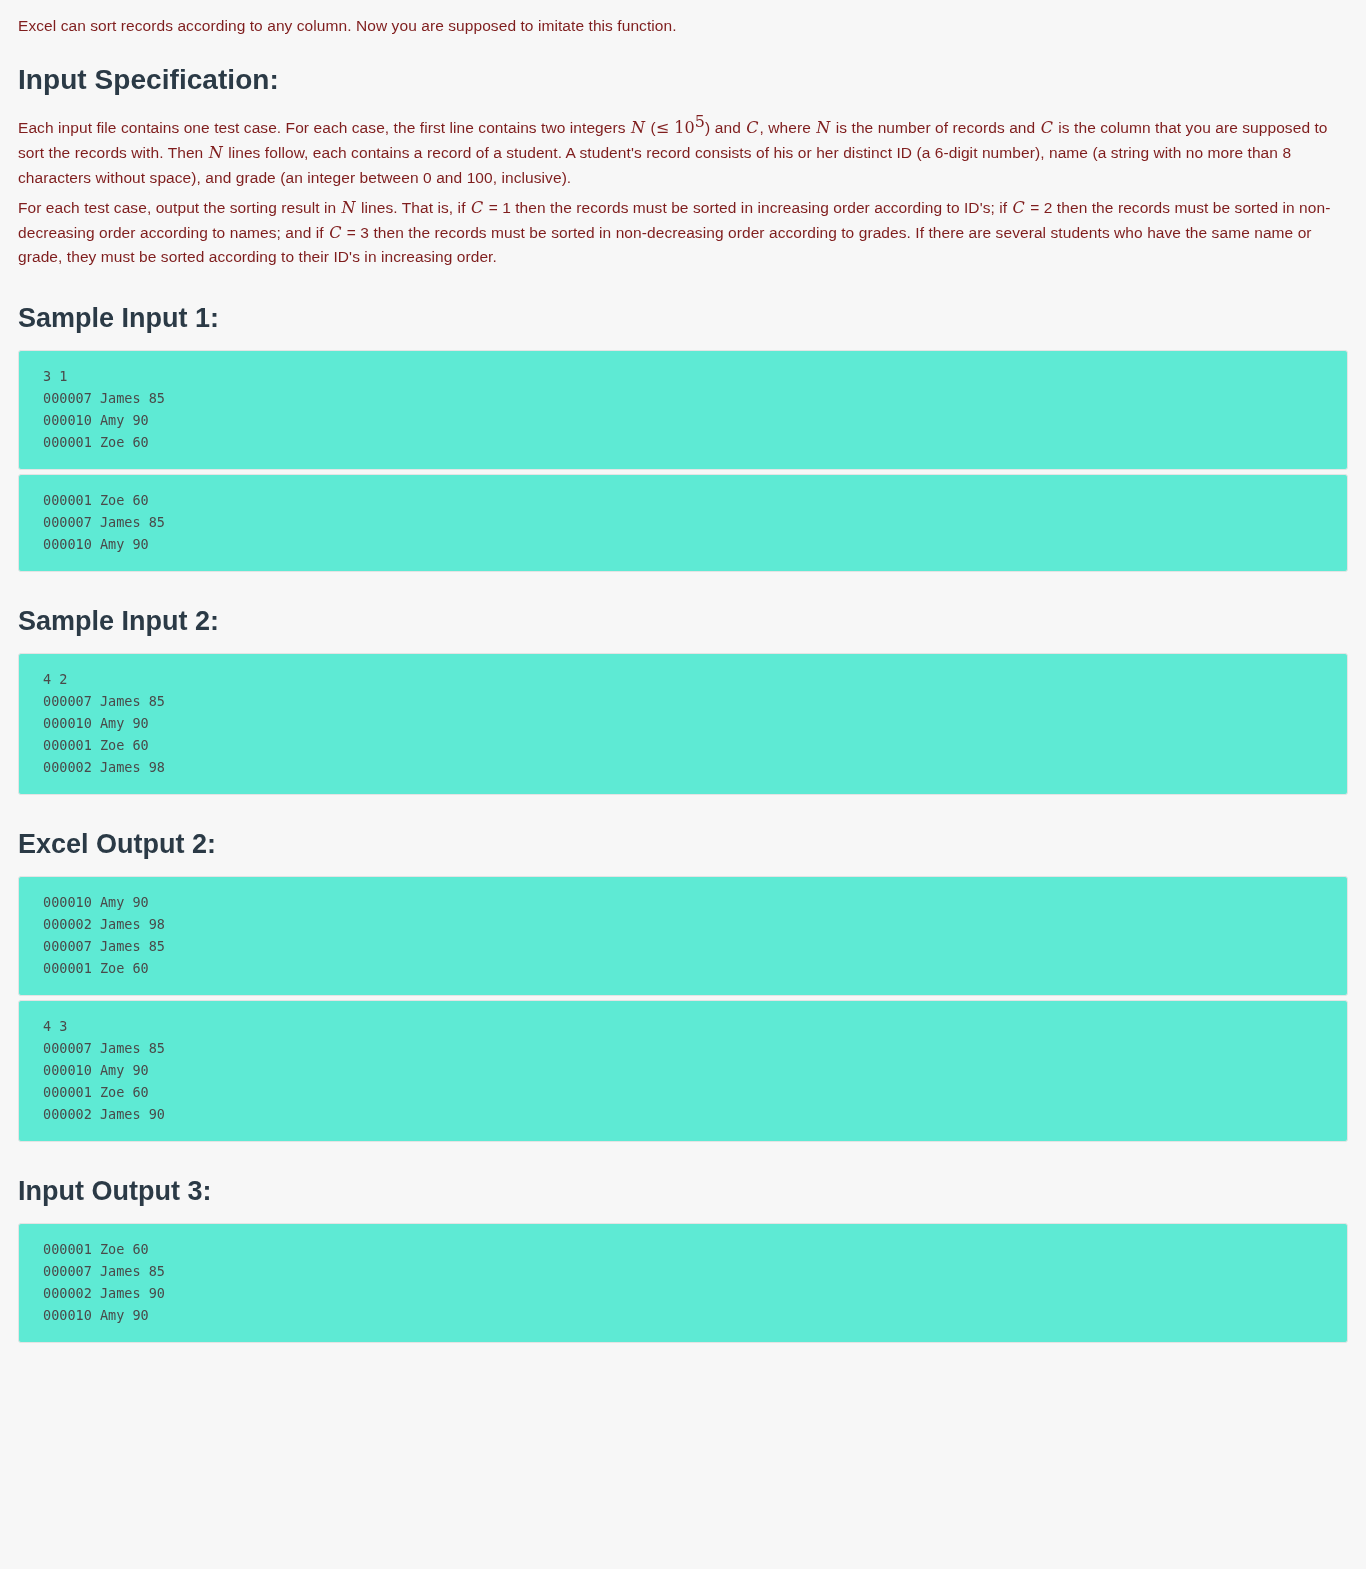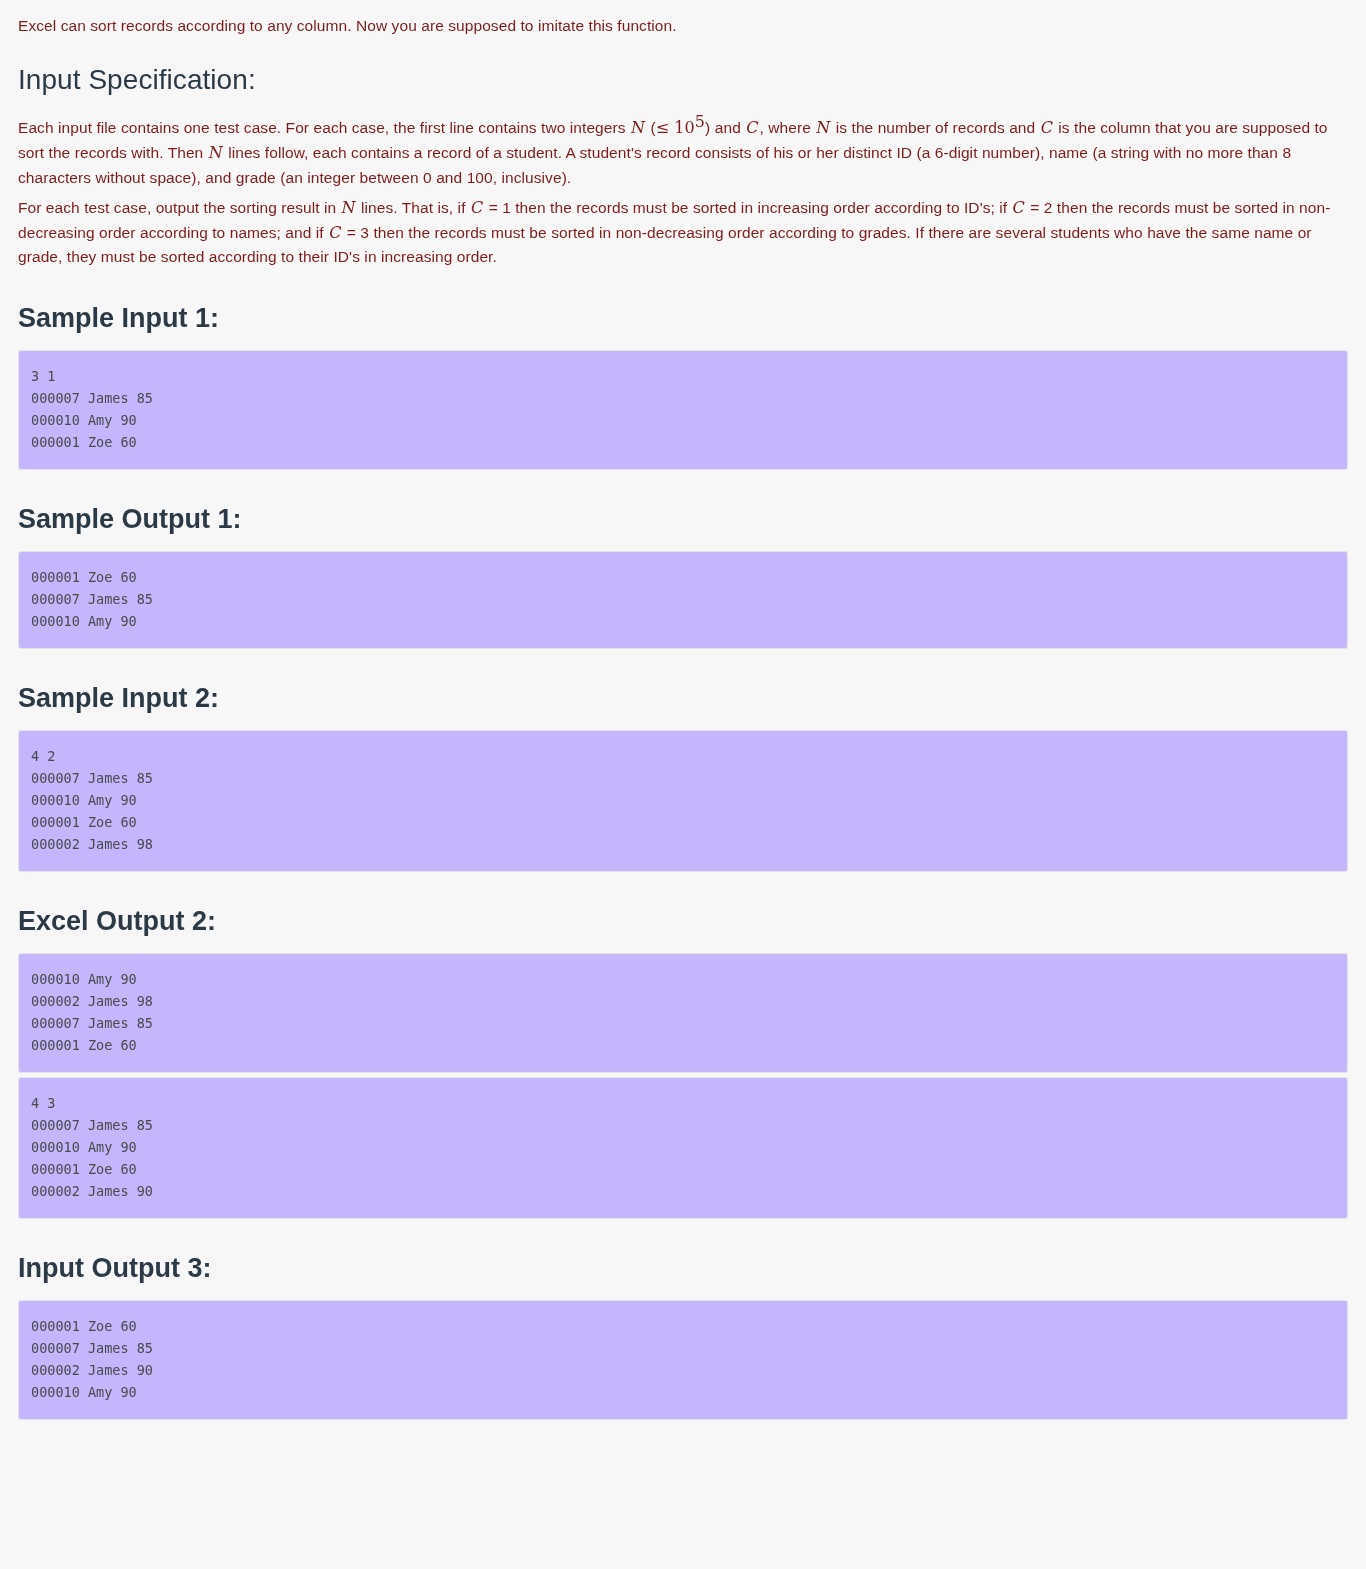--- a/index.html
+++ b/index.html
@@ -23,21 +23,21 @@
     line-height: 1.55;
     color: #7f1d1d;
     margin: 0 0 6px 0;
     letter-spacing: 0.005em;
   }
   p.intro {
     margin-bottom: 22px;
   }
   h2.section-title {
     font-size: 28px;
-    font-weight: 400;
+    font-weight: 700;
     color: #2b3a46;
     margin: 26px 0 14px 0;
     letter-spacing: 0.002em;
   }
   h2.sample-title {
     font-size: 27px;
     font-weight: 700;
     color: #2b3a46;
     margin: 34px 0 16px 0;
   }
@@ -49,24 +49,24 @@
     font-style: italic;
     font-size: 16px;
     padding: 0 1px;
   }
   .mathnum {
     font-family: "DejaVu Serif", serif;
     font-style: normal;
     font-size: 16px;
   }
   pre.codeblock {
-    background: #c4b5fd;
+    background: #5eead4;
     border: 1px solid #e4e4e4;
     border-radius: 3px;
-    padding: 14px 16px 16px 12px;
+    padding: 14px 16px 16px 24px;
     margin: 0;
     font-family: "DejaVu Sans Mono", monospace;
     font-size: 13.5px;
     line-height: 1.63;
     color: #4a4a4a;
     white-space: pre;
     overflow-x: auto;
   }
   .codeblock-wrap {
     margin: 0 0 4px 0;
@@ -87,21 +87,20 @@
   <p class="para"><span>For each test case, output the sorting result in </span><span class="mathvar">N</span><span> lines. That is, if </span><span class="mathvar">C</span><span> = 1 then the records must be sorted in increasing order according to ID's; if </span><span class="mathvar">C</span><span> = 2 then the records must be sorted in non-decreasing order according to names; and if </span><span class="mathvar">C</span><span> = 3 then the records must be sorted in non-decreasing order according to grades. If there are several students who have the same name or grade, they must be sorted according to their ID's in increasing order.</span></p>
 
   <h2 class="sample-title">Sample Input 1:</h2>
   <div class="codeblock-wrap">
     <pre class="codeblock">3 1
 000007 James 85
 000010 Amy 90
 000001 Zoe 60</pre>
   </div>
 
-  <h2 class="sample-title">Sample Output 1:</h2>
   <div class="codeblock-wrap">
     <pre class="codeblock">000001 Zoe 60
 000007 James 85
 000010 Amy 90</pre>
   </div>
 
   <h2 class="sample-title">Sample Input 2:</h2>
   <div class="codeblock-wrap">
     <pre class="codeblock">4 2
 000007 James 85

